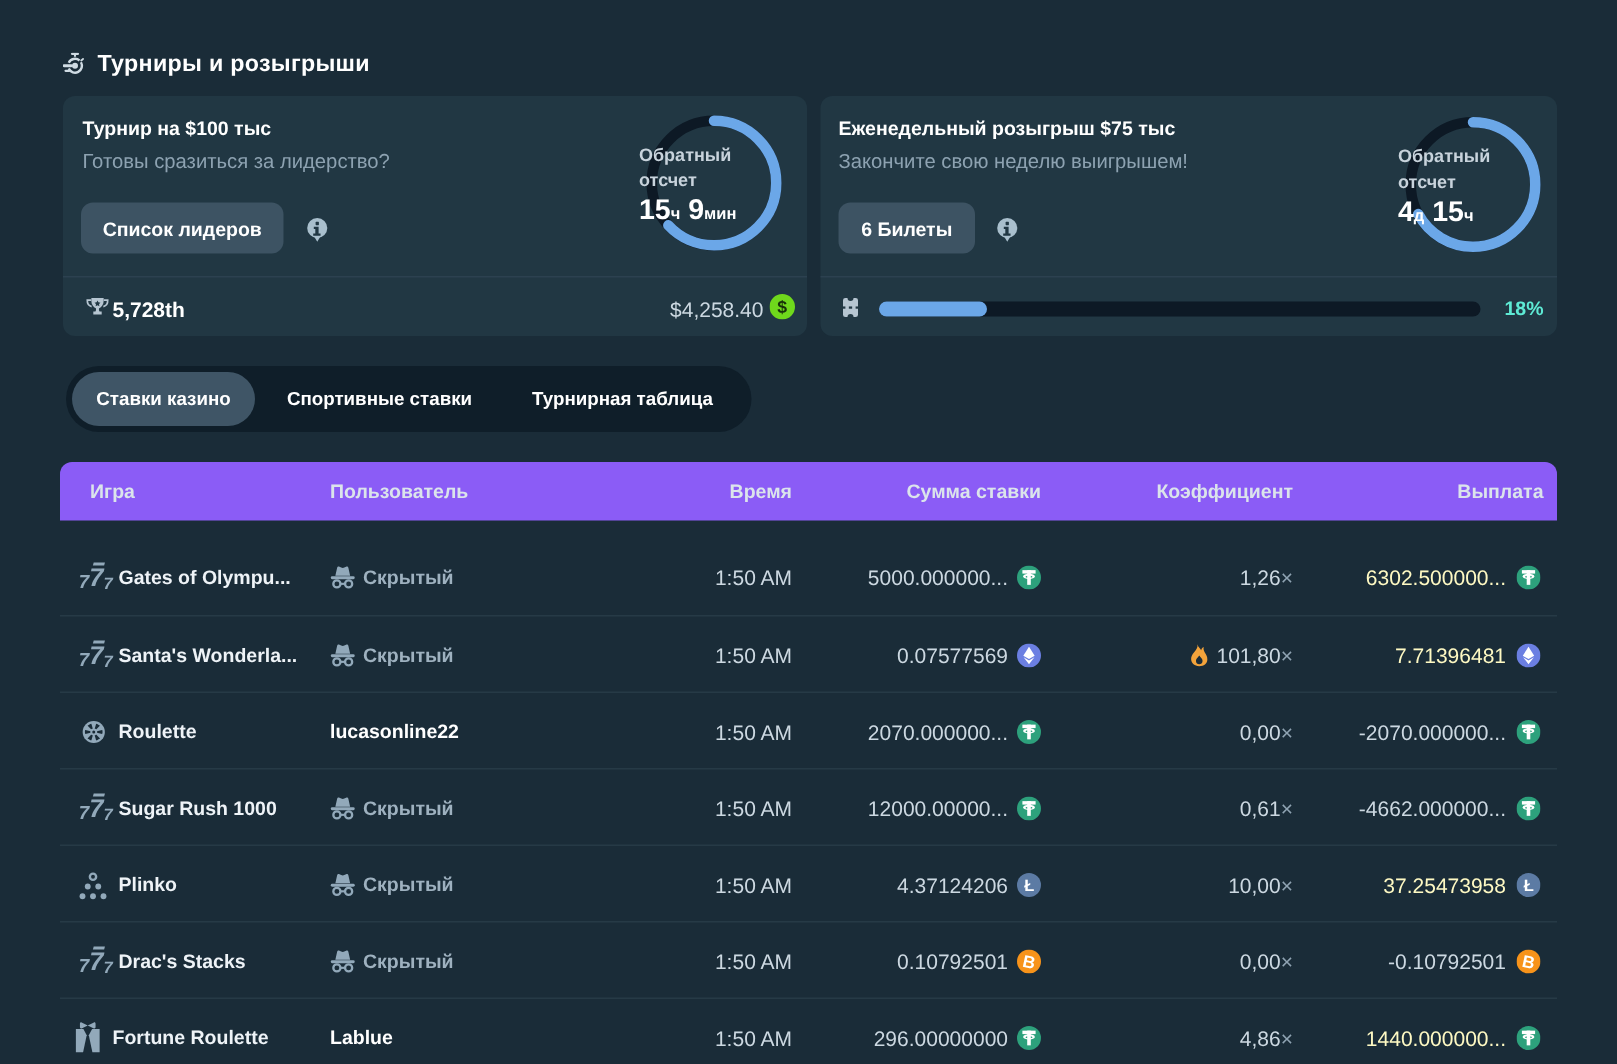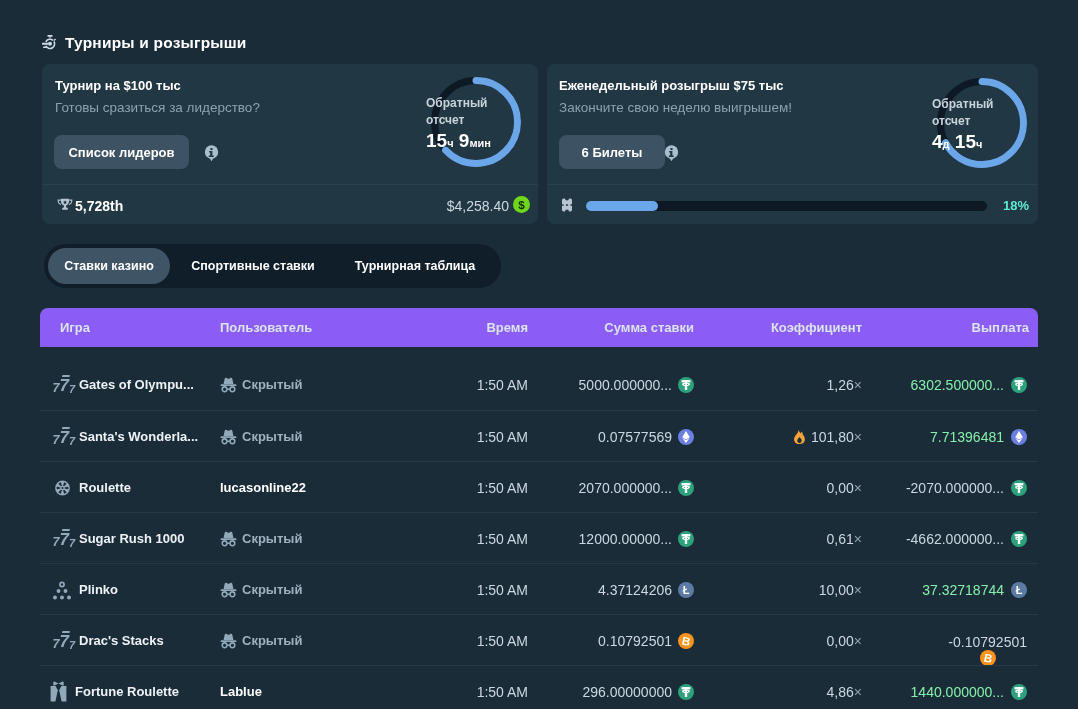--- a/index.html
+++ b/index.html
@@ -35,21 +35,21 @@
 .thead { position:absolute; left:0; top:0; width:100%; height:39px; background:#8b5cf6; border-radius:8px 8px 0 0; }
 .th { position:absolute; top:0; height:39px; line-height:39px; font-size:13px; font-weight:bold; color:#dbe4eb; }
 .row { position:absolute; left:0; width:100%; height:51px; }
 .row + .row { border-top:1px solid #263a46; }
 .cell { position:absolute; top:0; height:51px; display:flex; align-items:center; white-space:nowrap; }
 .gname { font-size:13px; font-weight:bold; color:#eef3f7; }
 .uname { font-size:13px; font-weight:bold; color:#9eb1bf; }
 .uname.vis { color:#fff; }
 .time { font-size:14px; color:#ccd8e1; }
 .num { font-size:14px; color:#ccd8e1; }
-.num.green { color:#86efac; }
+.num.green { color:#fef9c3; }
 .mult { font-size:14px; color:#ccd8e1; }
 .mult .x { color:#8fa3b2; }
 .r-al { justify-content:flex-end; }
 </style>
 </head>
 <body>
 <div id="page">
 
   <svg class="abs" style="left:42px;top:19px" width="15" height="15" viewBox="0 0 15 15" fill="none" stroke="#cfdbe3">
     <path d="M6.1 0.9 H9.9" stroke-width="1.6" stroke-linecap="round"></path>
@@ -91,21 +91,21 @@
     <svg class="abs" style="left:384px;top:8px" width="100" height="100" viewBox="0 0 100 100">
       <circle cx="50" cy="50" r="41.5" stroke="#0d1925" stroke-width="7" fill="none"></circle>
       <circle cx="50" cy="50" r="41.5" stroke="#6ba7e8" stroke-width="7" fill="none" stroke-linecap="round" stroke-dasharray="164.3 260.75" transform="rotate(-90 50 50)"></circle>
     </svg>
     <div class="abs ctext" style="left:384px;top:31px;">Обратный<br>отсчет<br><span class="big">15<span class="sm">ч</span> 9<span class="sm">мин</span></span></div>
   </div>
 
   <div class="abs card r">
     <div class="abs card-title">Еженедельный розыгрыш $75 тыс</div>
     <div class="abs card-sub">Закончите свою неделю выигрышем!</div>
-    <div class="abs btn" style="left:12px;width:106px;">6 Билеты</div>
+    <div class="abs btn" style="left:12px;width:91px;">6 Билеты</div>
     <svg class="abs" style="left:117px;top:81px" width="15" height="17" viewBox="0 0 15 17">
       <circle cx="7.5" cy="7" r="6.7" fill="#a9bfcd"></circle>
       <path d="M5.6 13 h3.8 L7.5 16.2 Z" fill="#a9bfcd"></path>
       <g fill="#213743">
           <rect x="6.4" y="2.9" width="2.2" height="2.2" rx="0.4"></rect>
           <path d="M5.2 6.1 h3.2 v4.5 h1.3 v1.5 H4.8 v-1.5 h1.4 v-3 H5.2 Z"></path>
         </g>
     </svg>
     <div class="abs card-foot"></div>
     <svg class="abs" style="left:13px;top:134px" width="14" height="14" viewBox="0 0 14 14">
@@ -375,21 +375,21 @@
 <div class="cell r-al" style="right:344px;">
             <span class="num">4.37124206</span>
             <span style="width:6px;"></span>
             <svg width="16" height="16" viewBox="0 0 16 16">
               <circle cx="8" cy="8" r="8" fill="#5c7ba4"></circle>
               <text x="8.2" y="12" text-anchor="middle" font-family="Liberation Sans,sans-serif" font-size="11" font-weight="bold" fill="#fff">Ł</text>
             </svg>
           </div>
 <div class="cell r-al mult" style="right:176px;">10,00<span class="x">×</span></div>
 <div class="cell r-al" style="right:11px;">
-            <span class="num green">37.32718744</span>
+            <span class="num green">37.25473958</span>
             <span style="width:7px;"></span>
             <svg width="16" height="16" viewBox="0 0 16 16">
               <circle cx="8" cy="8" r="8" fill="#5c7ba4"></circle>
               <text x="8.2" y="12" text-anchor="middle" font-family="Liberation Sans,sans-serif" font-size="11" font-weight="bold" fill="#fff">Ł</text>
             </svg>
           </div>
 </div>
 <div class="row" style="top:306px;">
 <div class="cell" style="left:12px;">
             <svg width="26" height="24" viewBox="0 0 26 24">
@@ -417,21 +417,21 @@
 <div class="cell r-al time" style="right:510px;">1:50 AM</div>
 <div class="cell r-al" style="right:344px;">
             <span class="num">0.10792501</span>
             <span style="width:6px;"></span>
             <svg width="16" height="16" viewBox="0 0 16 16">
               <circle cx="8" cy="8" r="8" fill="#f7931a"></circle>
               <text x="8.2" y="12.2" text-anchor="middle" font-family="Liberation Sans,sans-serif" font-size="11.5" font-weight="bold" fill="#fff" transform="rotate(12 8 8)">B</text>
             </svg>
           </div>
 <div class="cell r-al mult" style="right:176px;">0,00<span class="x">×</span></div>
-<div class="cell r-al" style="right:11px;flex-direction:column;">
+<div class="cell r-al" style="right:11px;">
             <span class="num">-0.10792501</span>
             <span style="width:7px;"></span>
             <svg width="16" height="16" viewBox="0 0 16 16">
               <circle cx="8" cy="8" r="8" fill="#f7931a"></circle>
               <text x="8.2" y="12.2" text-anchor="middle" font-family="Liberation Sans,sans-serif" font-size="11.5" font-weight="bold" fill="#fff" transform="rotate(12 8 8)">B</text>
             </svg>
           </div>
 </div>
 <div class="row" style="top:357px;">
 <div class="cell" style="left:8px;">

